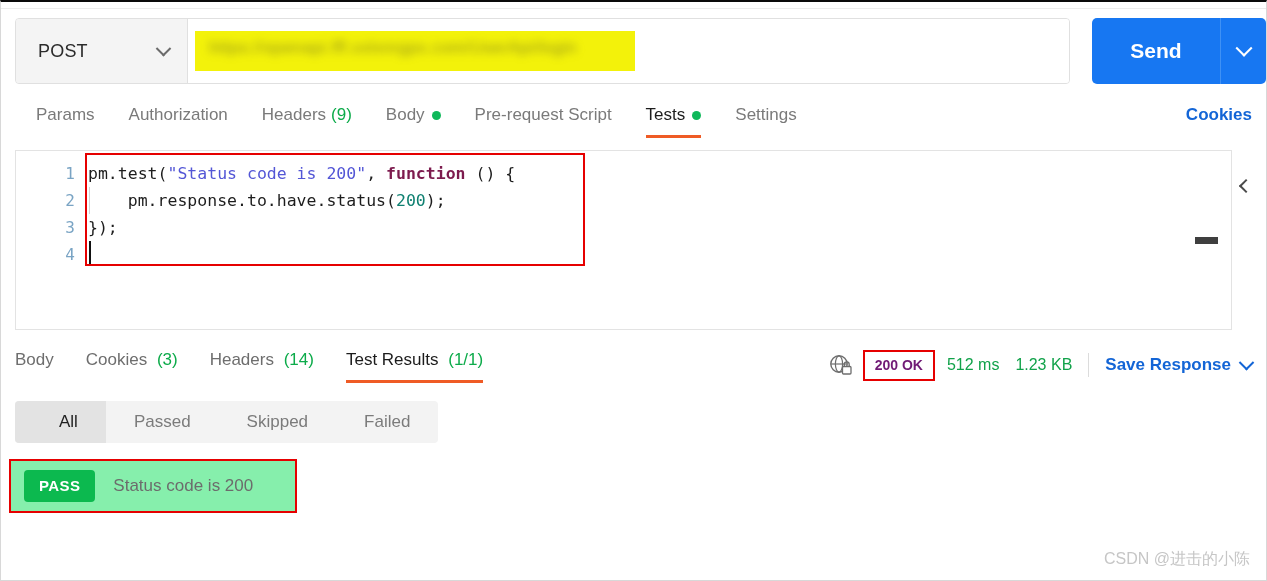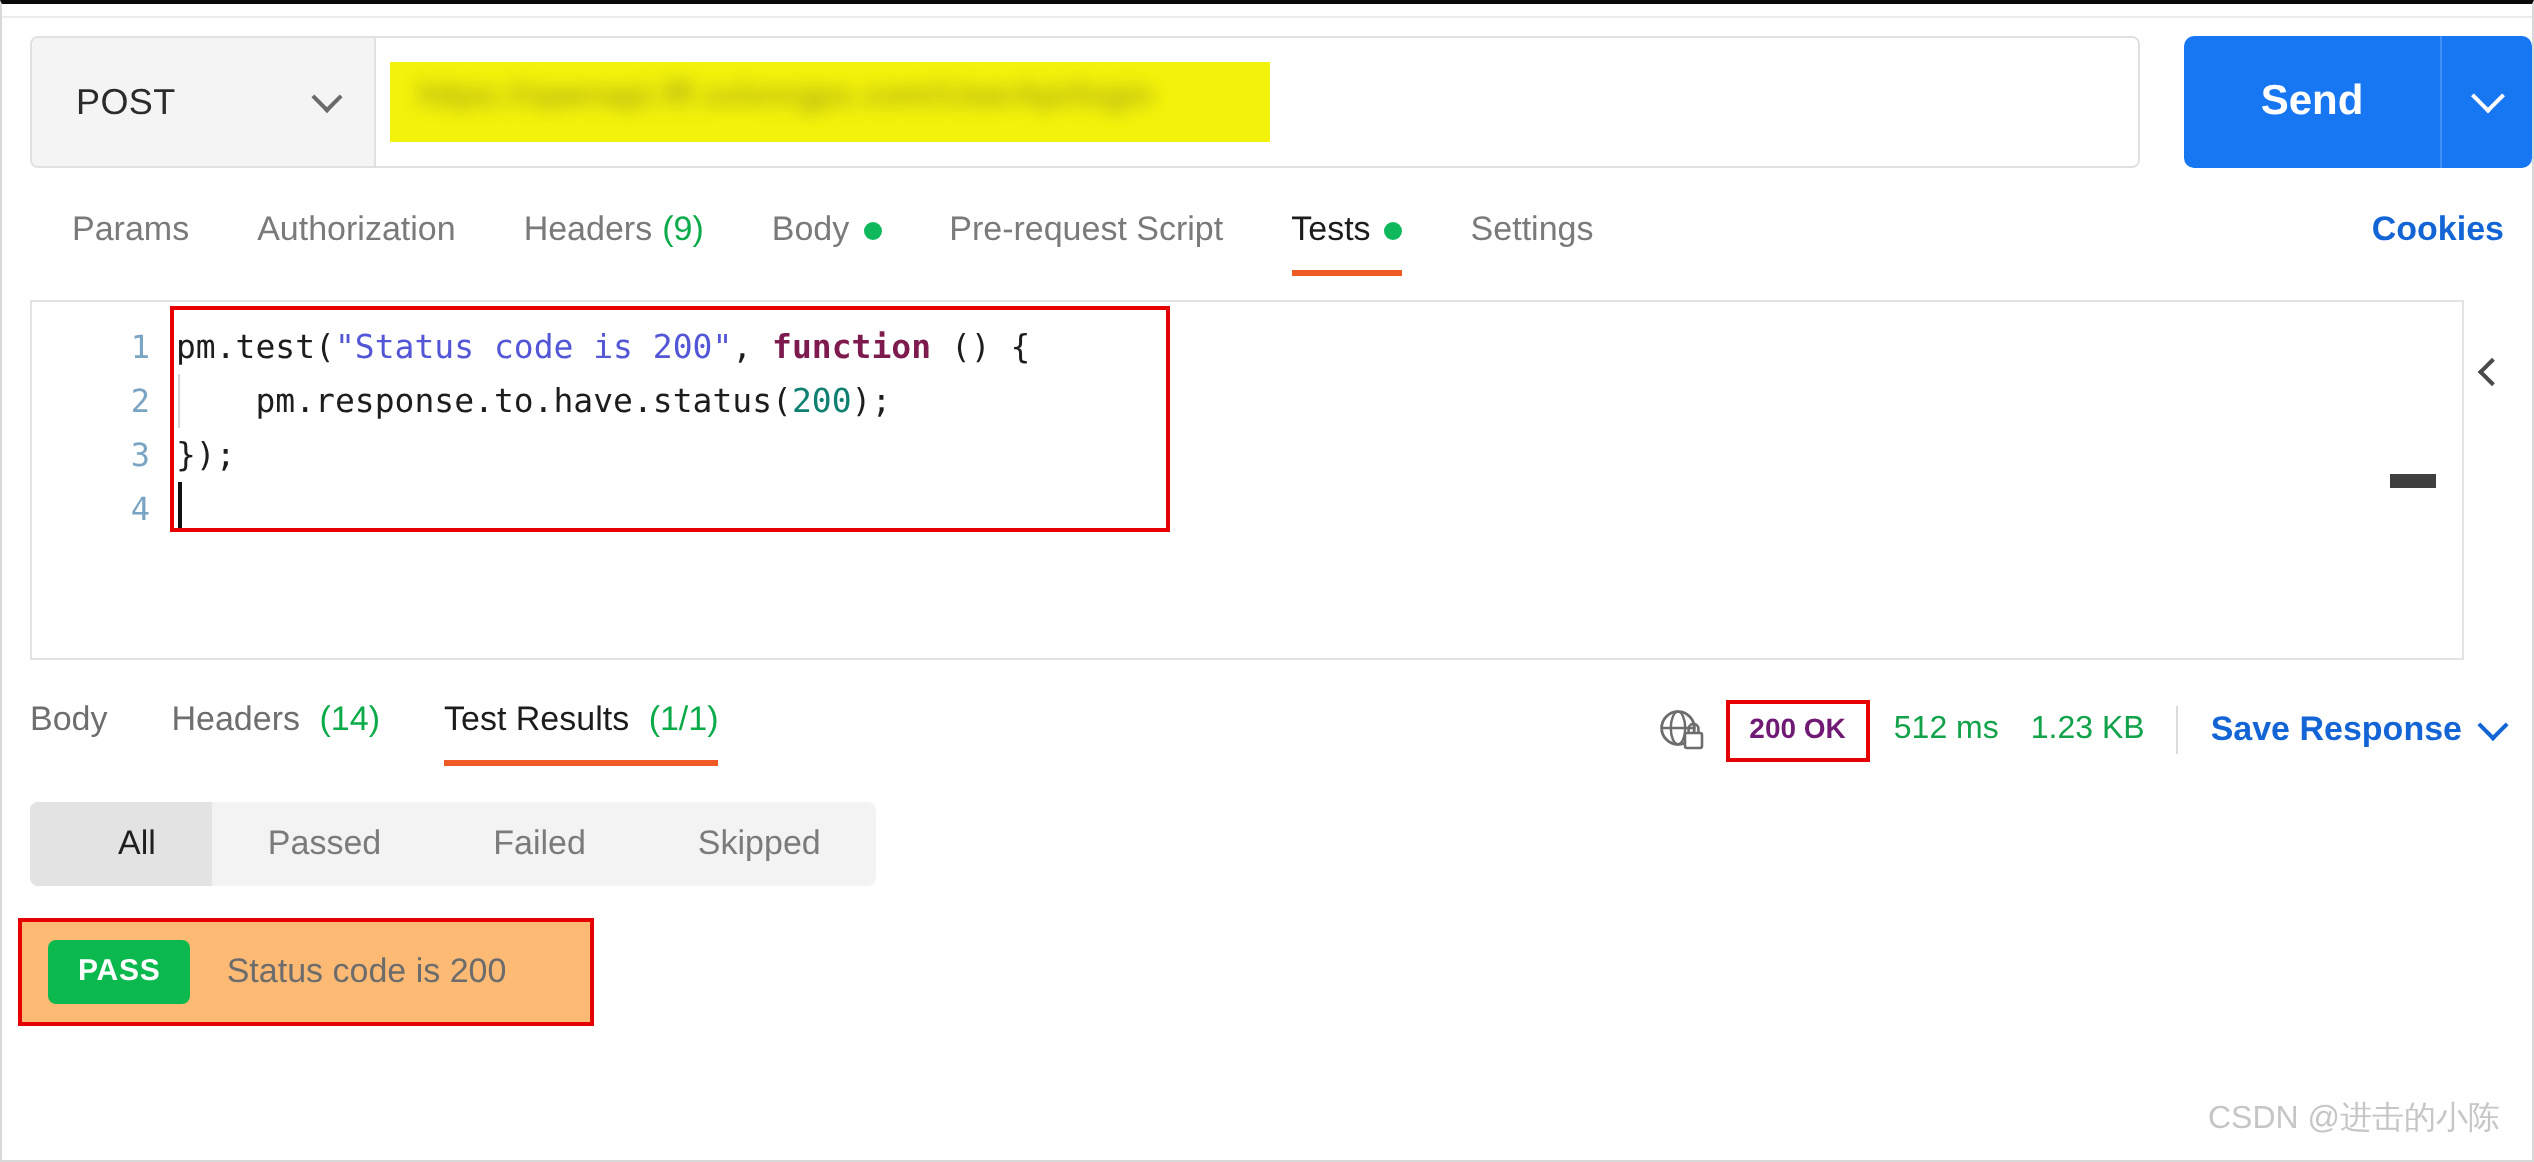--- a/index.html
+++ b/index.html
@@ -397,21 +397,21 @@
   .result-box {
     position: absolute;
     top: 457px;
     left: 8px;
     width: 288px;
     height: 54px;
     border: 2px solid #e60000;
     display: flex;
     align-items: center;
     padding-left: 13px;
-    background: #fdba74;
+    background: #86efac;
   }
   .pass-badge {
     background: #0cb94f;
     color: #ffffff;
     font-size: 15px;
     font-weight: bold;
     letter-spacing: 0.4px;
     padding: 7px 15px 8px 15px;
     border-radius: 4px;
   }
@@ -520,20 +520,24 @@
 
   <div class="collapse-arrow">
     <i></i>
   </div>
 
   <div class="resp-tabs">
     <div class="rstab">
       <span>Body</span>
     </div>
     <div class="rstab">
+      <span>Cookies</span>
+      <span class="count-green">(3)</span>
+    </div>
+    <div class="rstab">
       <span>Headers</span>
       <span class="count-green">(14)</span>
     </div>
     <div class="rstab active">
       <span>Test Results</span>
       <span class="count-green">(1/1)</span>
     </div>
   </div>
 
   <div class="resp-meta">
@@ -552,22 +556,22 @@
     <span class="meta-item">512 ms</span>
     <span class="meta-item">1.23 KB</span>
     <div class="meta-divider"></div>
     <span class="save-resp">Save Response</span>
     <span class="save-caret"></span>
   </div>
 
   <div class="filters">
     <div class="fpill active">All</div>
     <div class="fpill">Passed</div>
+    <div class="fpill">Skipped</div>
     <div class="fpill">Failed</div>
-    <div class="fpill">Skipped</div>
   </div>
 
   <div class="result-box">
     <span class="pass-badge">PASS</span>
     <span class="result-text">Status code is 200</span>
   </div>
 
   <div class="watermark">CSDN @进击的小陈</div>
 
 </div>

